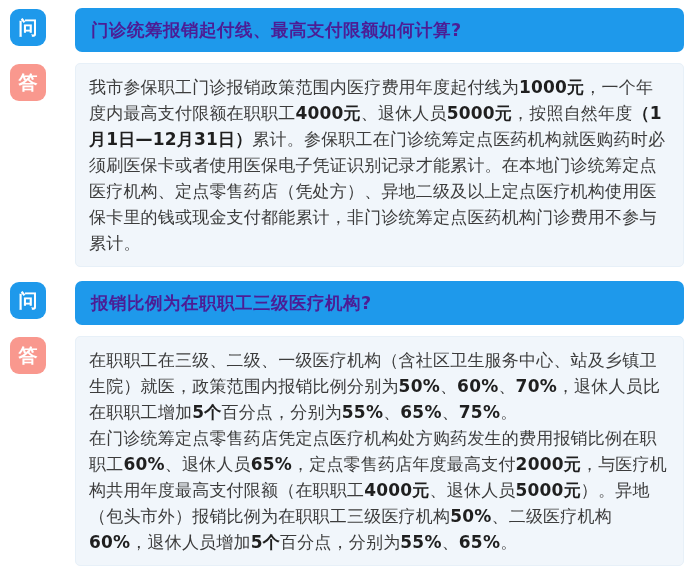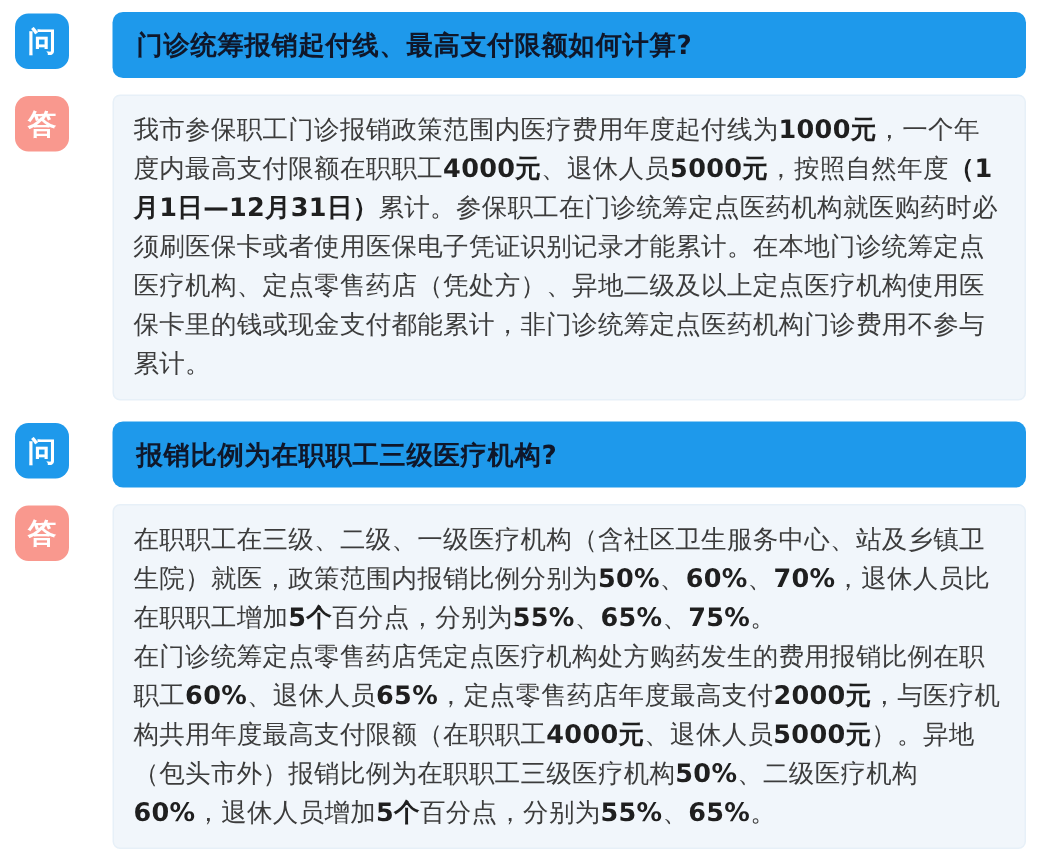--- a/index.html
+++ b/index.html
@@ -42,21 +42,21 @@
   }
   .badge.q { background: var(--question_blue, #1E99EB); }
   .badge.a { background: var(--answer_pink, #F9988E); }
   .q-bar {
     flex: 1;
     margin-right: 8px;
     box-sizing: border-box;
     height: 44px;
     border-radius: 7px;
     background: var(--question_blue, #1E99EB);
-    color: #0f172a;
+    color: #4c1d95;
     font-size: 17.5px;
     font-weight: bold;
     display: flex;
     align-items: center;
     padding: 0 16px;
     letter-spacing: 0.5px;
   }
   .a-box {
     flex: 1;
     margin-right: 8px;

